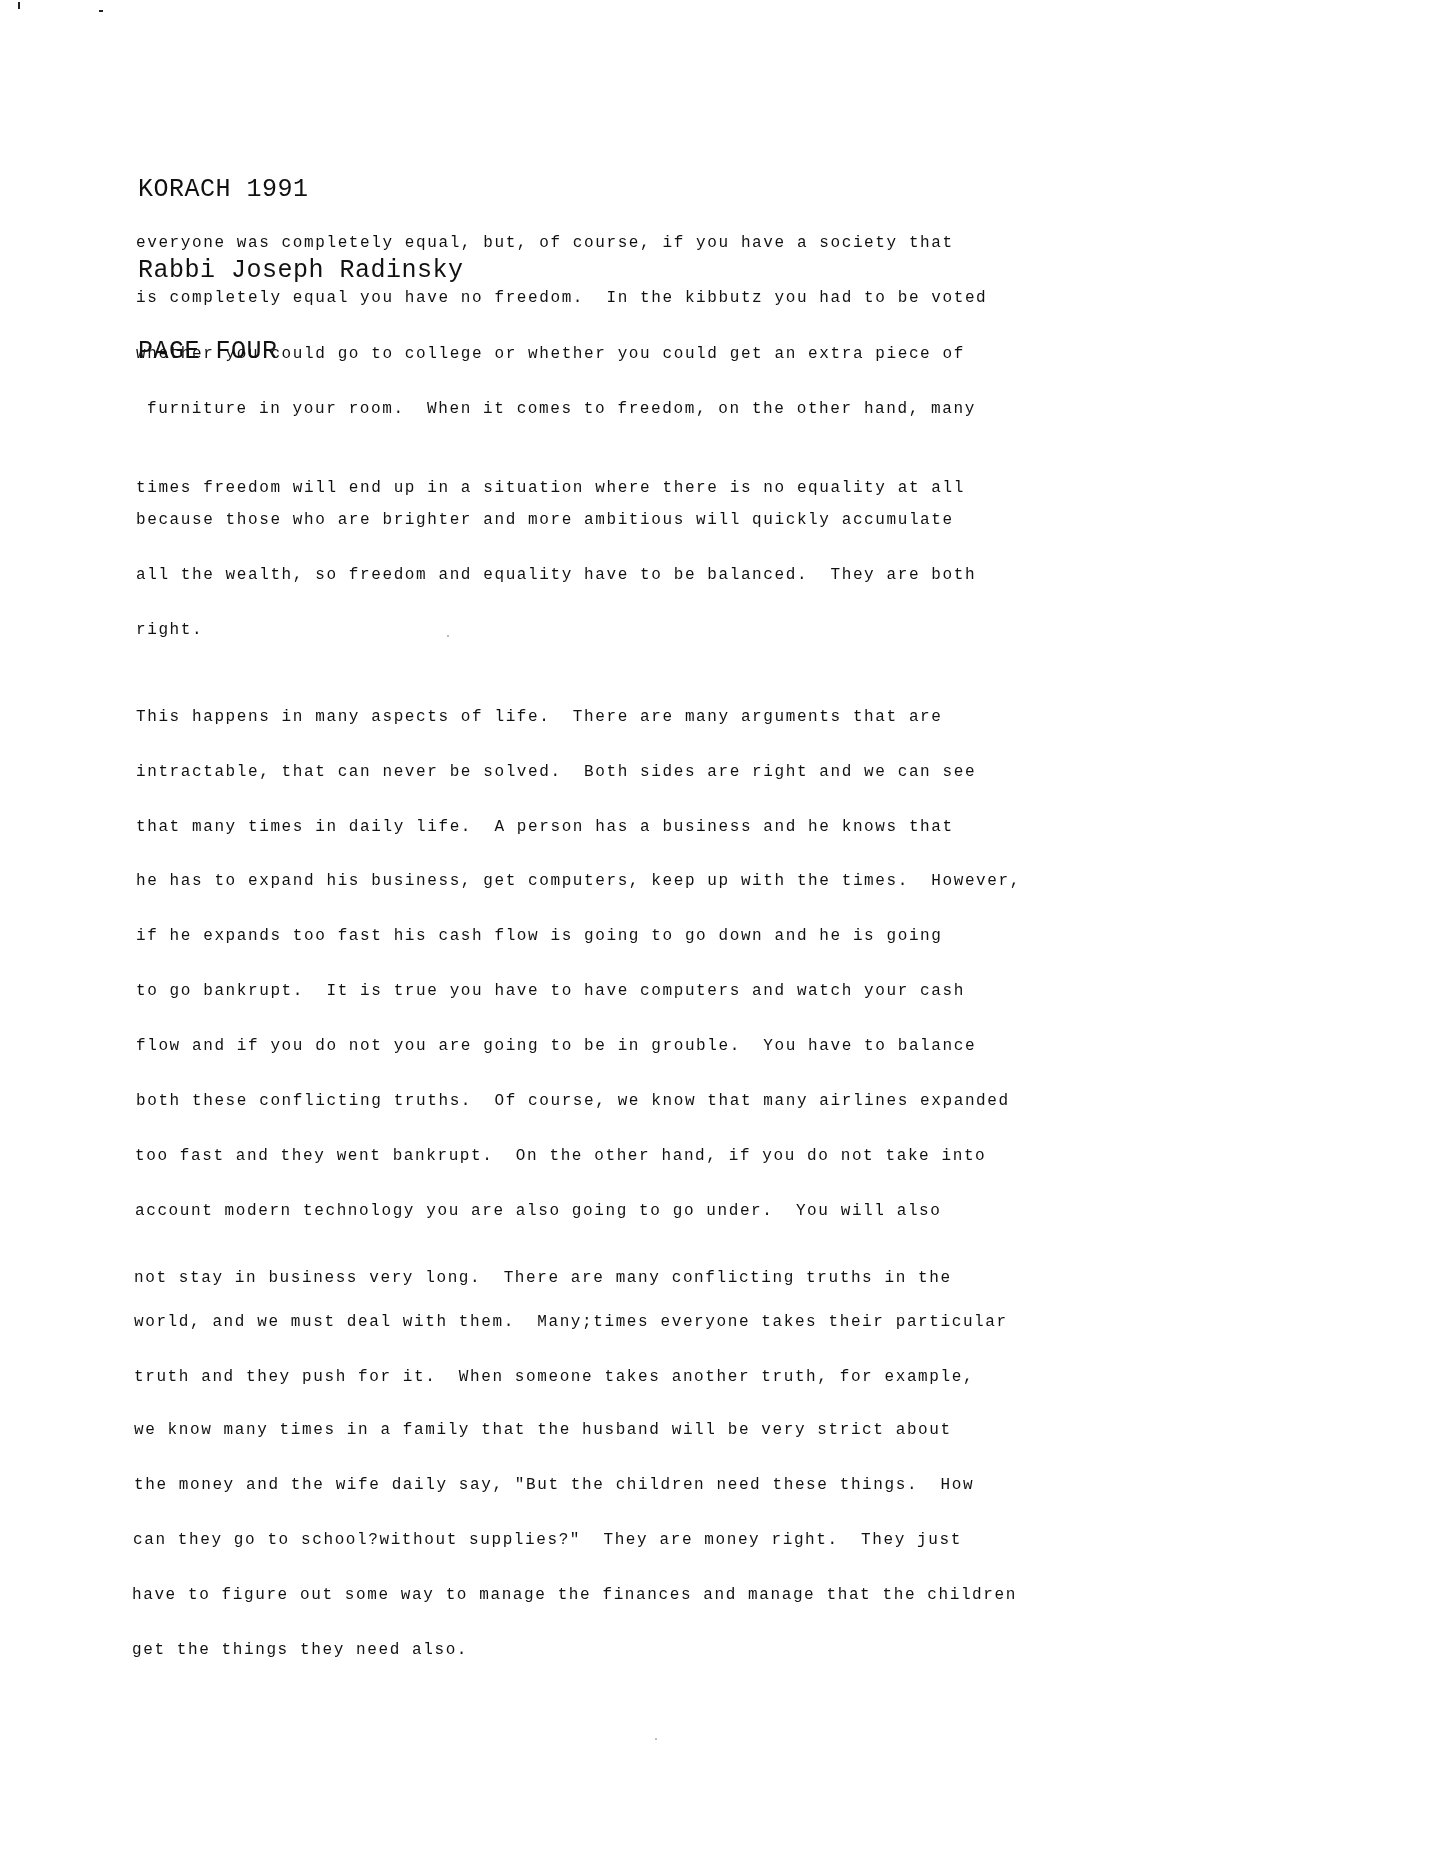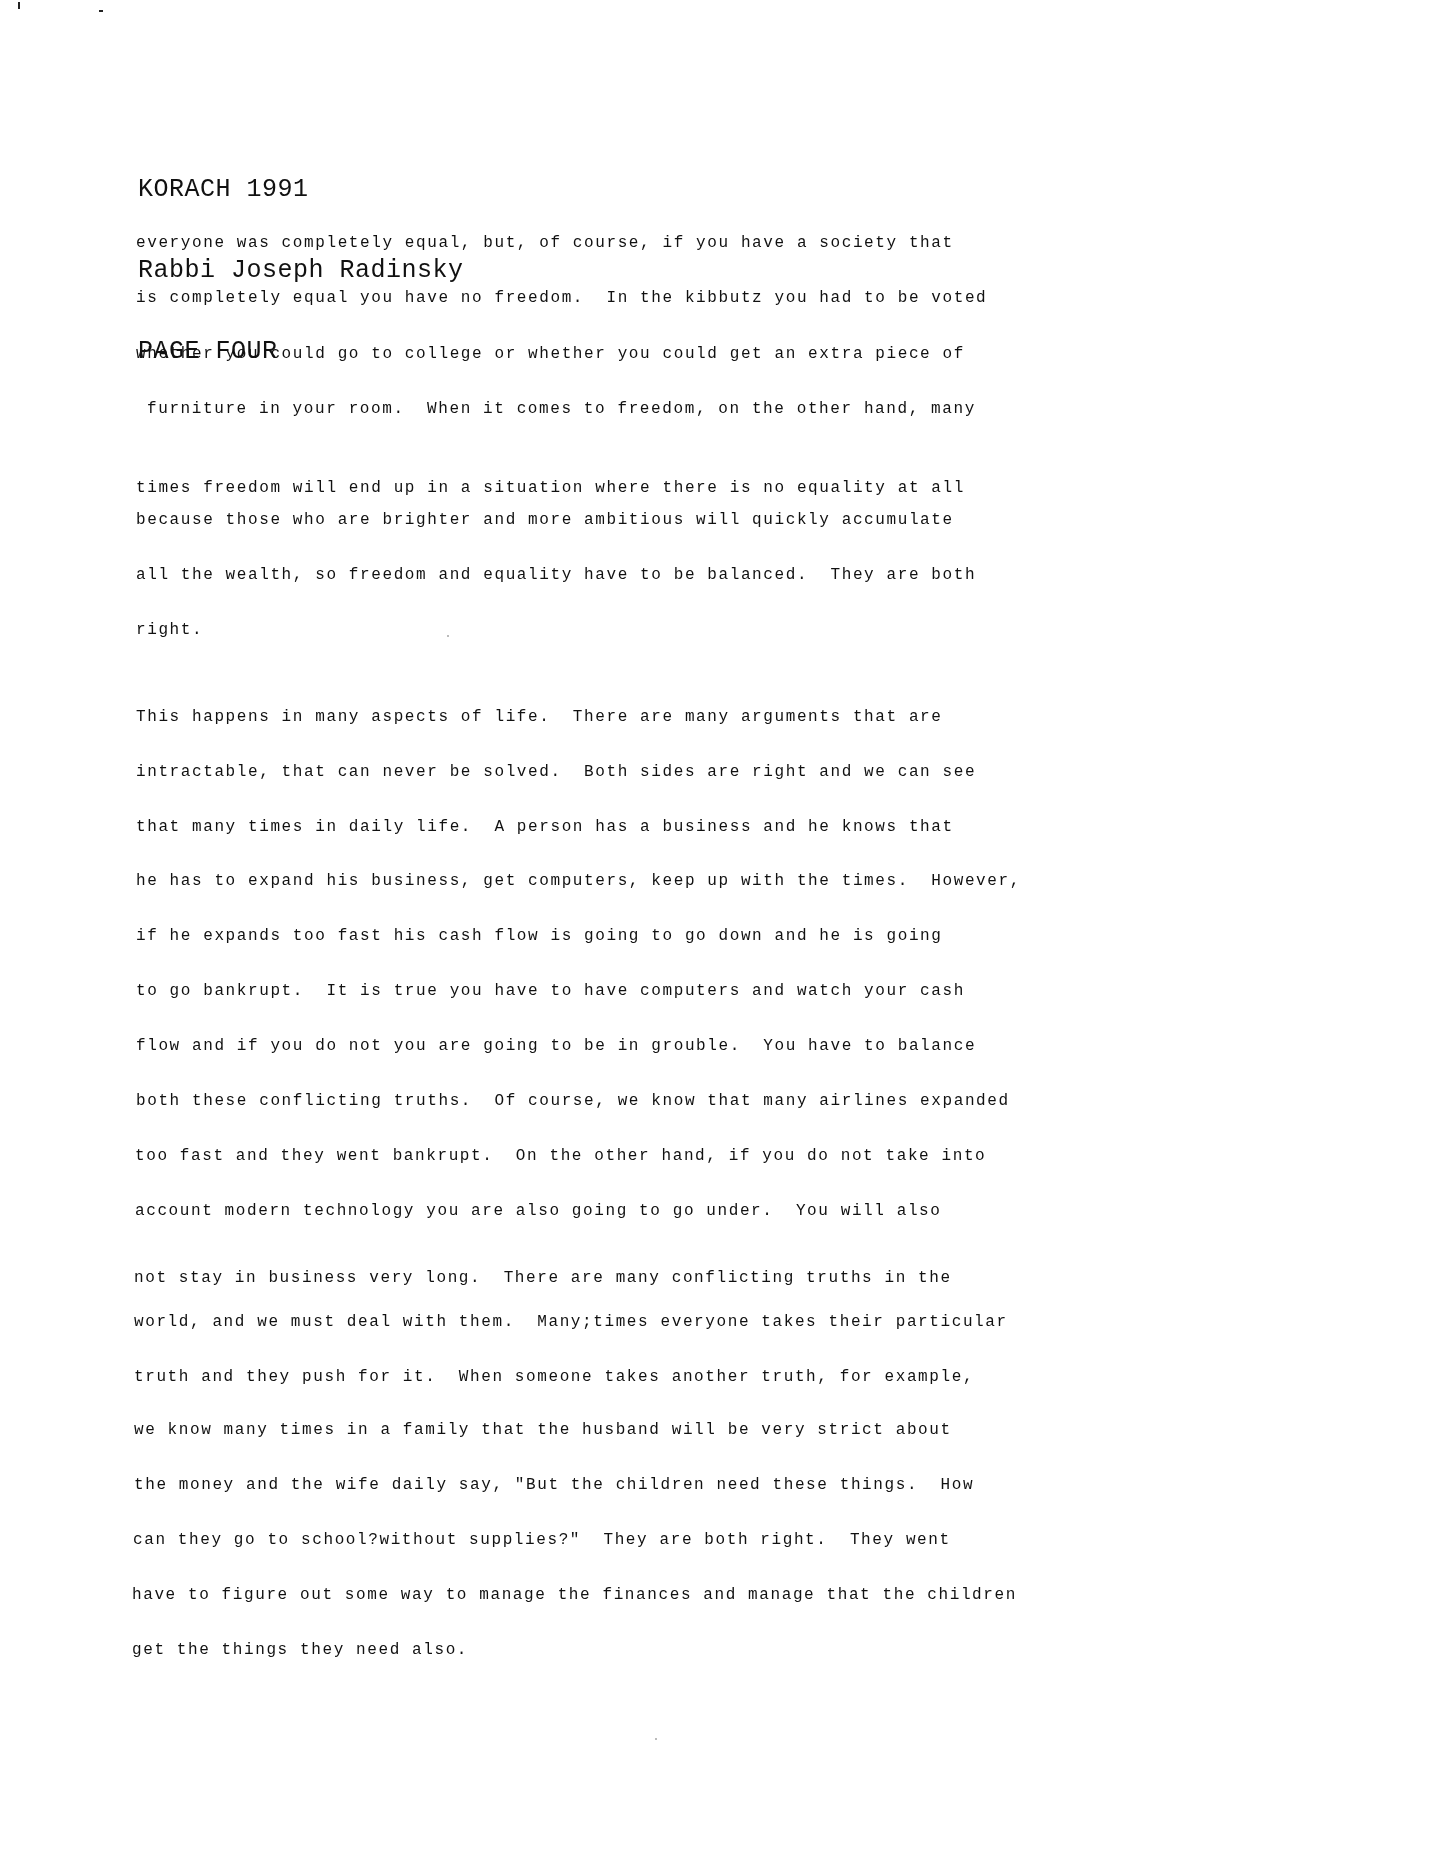--- a/index.html
+++ b/index.html
@@ -84,16 +84,16 @@
   <div class="line" style="top:748px;">to go bankrupt.  It is true you have to have computers and watch your cash</div>
   <div class="line" style="top:803px;">flow and if you do not you are going to be in grouble.  You have to balance</div>
   <div class="line" style="top:858px;text-align:right;">both these conflicting truths.  Of course, we know that many airlines expanded</div>
   <div class="line" style="top:913px; left:-1px;">too fast and they went bankrupt.  On the other hand, if you do not take into</div>
   <div class="line" style="top:968px; left:-1px;">account modern technology you are also going to go under.  You will also</div>
   <div class="line" style="top:1035px; left:-2px;">not stay in business very long.  There are many conflicting truths in the</div>
   <div class="line" style="top:1079px; left:-2px;">world, and we must deal with them.  Many;times everyone takes their particular</div>
   <div class="line" style="top:1134px; left:-2px;">truth and they push for it.  When someone takes another truth, for example,</div>
   <div class="line" style="top:1187px; left:-2px;">we know many times in a family that the husband will be very strict about</div>
   <div class="line" style="top:1242px; left:-2px;">the money and the wife daily say, "But the children need these things.  How</div>
-  <div class="line" style="top:1297px; left:-3px;">can they go to school?without supplies?"  They are both right.  They went</div>
+  <div class="line" style="top:1297px; left:-3px;">can they go to school?without supplies?"  They are money right.  They just</div>
   <div class="line" style="top:1352px; left:-4px;">have to figure out some way to manage the finances and manage that the children</div>
   <div class="line" style="top:1407px; left:-4px;">get the things they need also.</div>
 </div>
 
 </body></html>

